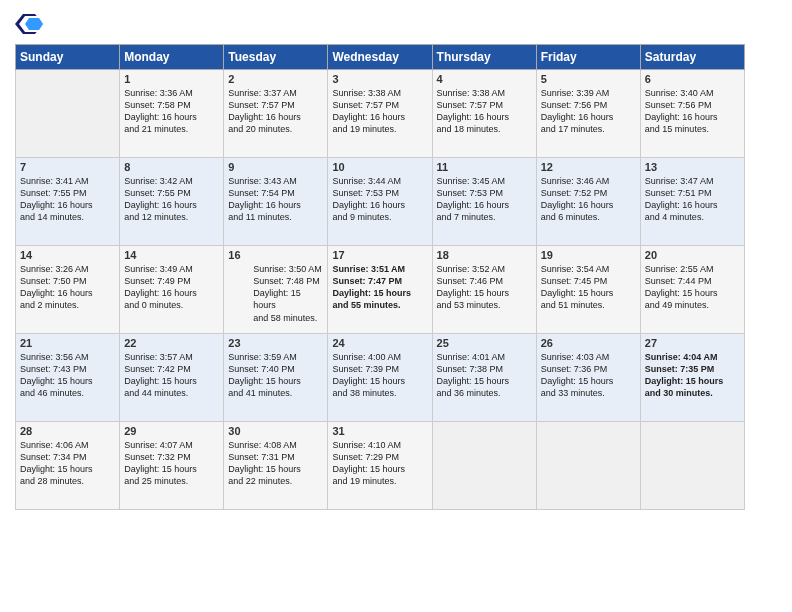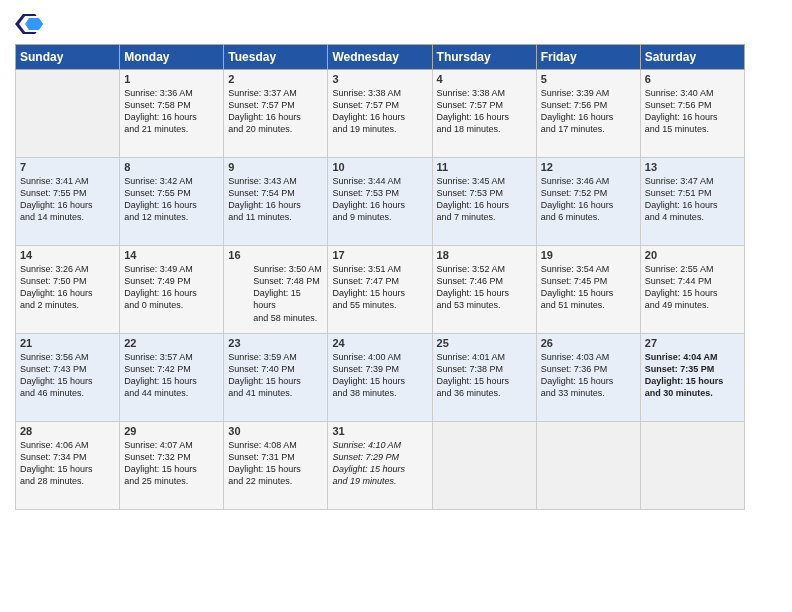--- a/index.html
+++ b/index.html
@@ -249,21 +249,21 @@
           </td>
           <td>
             <span class="day-num">16</span>
             <div class="cell-content" style="white-space: pre-line; margin-left: 25px;">Sunrise: 3:50 AM
 Sunset: 7:48 PM
 Daylight: 15 hours
 and 58 minutes.</div>
           </td>
           <td>
             <span class="day-num">17</span>
-            <div class="cell-content" style="white-space: pre-line;">Sunrise: 3:51 AM
+            <div class="cell-content" style="white-space: pre-line; font-weight: bold;">Sunrise: 3:51 AM
 Sunset: 7:47 PM
 Daylight: 15 hours
 and 55 minutes.</div>
           </td>
           <td>
             <span class="day-num">18</span>
             <div class="cell-content" style="white-space: pre-line;">Sunrise: 3:52 AM
 Sunset: 7:46 PM
 Daylight: 15 hours
 and 53 minutes.</div>
@@ -351,21 +351,21 @@
           </td>
           <td>
             <span class="day-num">30</span>
             <div class="cell-content" style="white-space: pre-line;">Sunrise: 4:08 AM
 Sunset: 7:31 PM
 Daylight: 15 hours
 and 22 minutes.</div>
           </td>
           <td>
             <span class="day-num">31</span>
-            <div class="cell-content" style="white-space: pre-line; font-style: italic;">Sunrise: 4:10 AM
+            <div class="cell-content" style="white-space: pre-line;">Sunrise: 4:10 AM
 Sunset: 7:29 PM
 Daylight: 15 hours
 and 19 minutes.</div>
           </td>
           <td class="empty-cell"></td>
           <td class="empty-cell"></td>
           <td class="empty-cell"></td>
         </tr>
       </tbody>
   </table>

